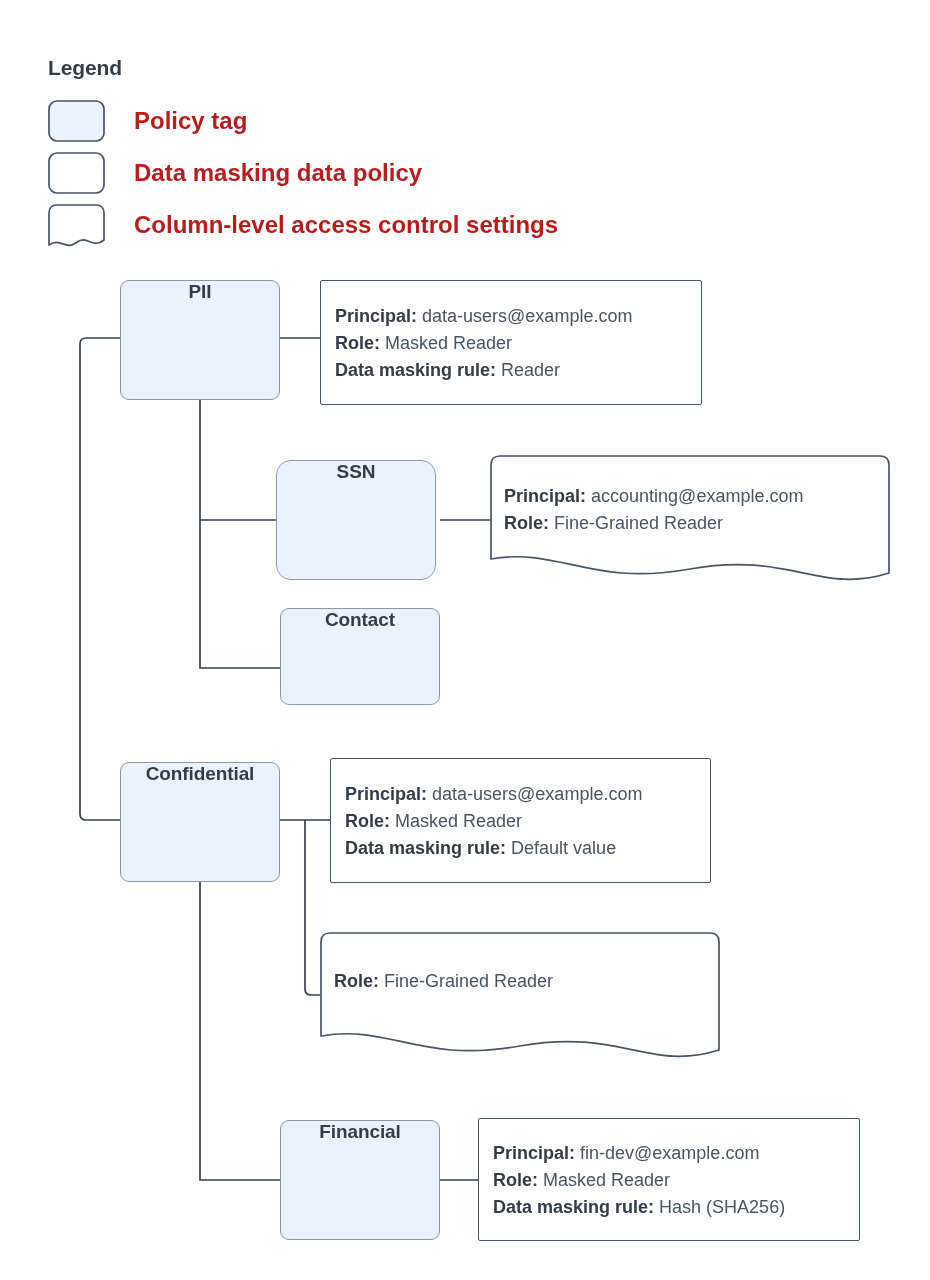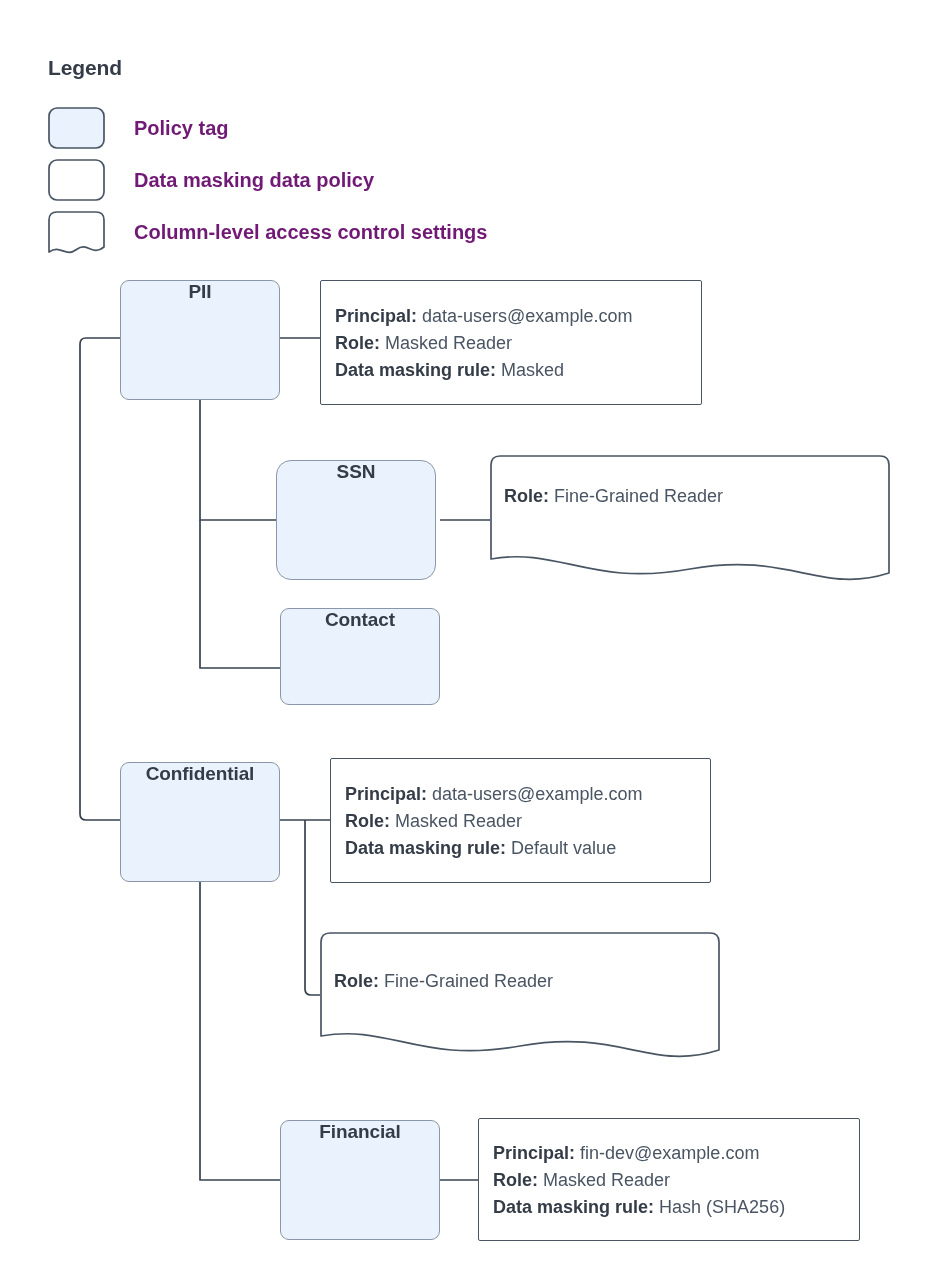--- a/index.html
+++ b/index.html
@@ -38,44 +38,44 @@
   #legend {
     position: absolute;
     left: 48px;
     top: 56px;
     z-index: 3;
   }
   .legend-title {
     font-size: 21px;
     font-weight: bold;
     color: #343c48;
-    margin: 0 0 27px 0;
+    margin: 0 0 20px 0;
     letter-spacing: -0.1px;
   }
   .legend-row {
     position: relative;
     height: 42px;
     margin-bottom: 10px;
   }
   .legend-swatch {
     position: absolute;
     left: 0;
     top: 0;
     width: 57px;
     height: 42px;
   }
   .legend-swatch svg { display: block; }
   .legend-label {
     position: absolute;
     left: 86px;
     top: 50%;
     transform: translateY(-50%);
-    font-size: 20px;
+    font-size: 24px;
     font-weight: bold;
-    color: #701a75;
+    color: #b91c1c;
     white-space: nowrap;
   }
 
   
   .tag-node {
     position: absolute;
     z-index: 2;
     background: #eaf2fd;
     border: 1.6px solid #8a97a8;
     border-radius: 9px;
@@ -217,33 +217,37 @@
       <div class="callout-line">
         <b>Principal:</b>
         <span>data-users@example.com</span>
       </div>
       <div class="callout-line">
         <b>Role:</b>
         <span>Masked Reader</span>
       </div>
       <div class="callout-line">
         <b>Data masking rule:</b>
-        <span>Masked</span>
+        <span>Reader</span>
       </div>
     </div>
   </div>
 
   <div class="callout callout-wavy" style="left:490px; top:455px; width:400px; height:130px;">
     <svg width="400" height="130" viewBox="0 0 400 130">
       <path d="M1 10 Q1 1 10 1 L390 1 Q399 1 399 10 L399 118
                C330 140 300 96 200 114
                C100 132 70 92 1 104 Z" fill="#ffffff" stroke="#4a5563" stroke-width="1.7" stroke-linejoin="round"></path>
     </svg>
     <div class="callout-text" style="top:28px;">
       <div class="callout-line">
+        <b>Principal:</b>
+        <span>accounting@example.com</span>
+      </div>
+      <div class="callout-line">
         <b>Role:</b>
         <span>Fine-Grained Reader</span>
       </div>
     </div>
   </div>
 
   <div class="callout callout-plain" style="left:330px; top:758px; width:381px; height:125px;">
     <div class="callout-text">
       <div class="callout-line">
         <b>Principal:</b>

